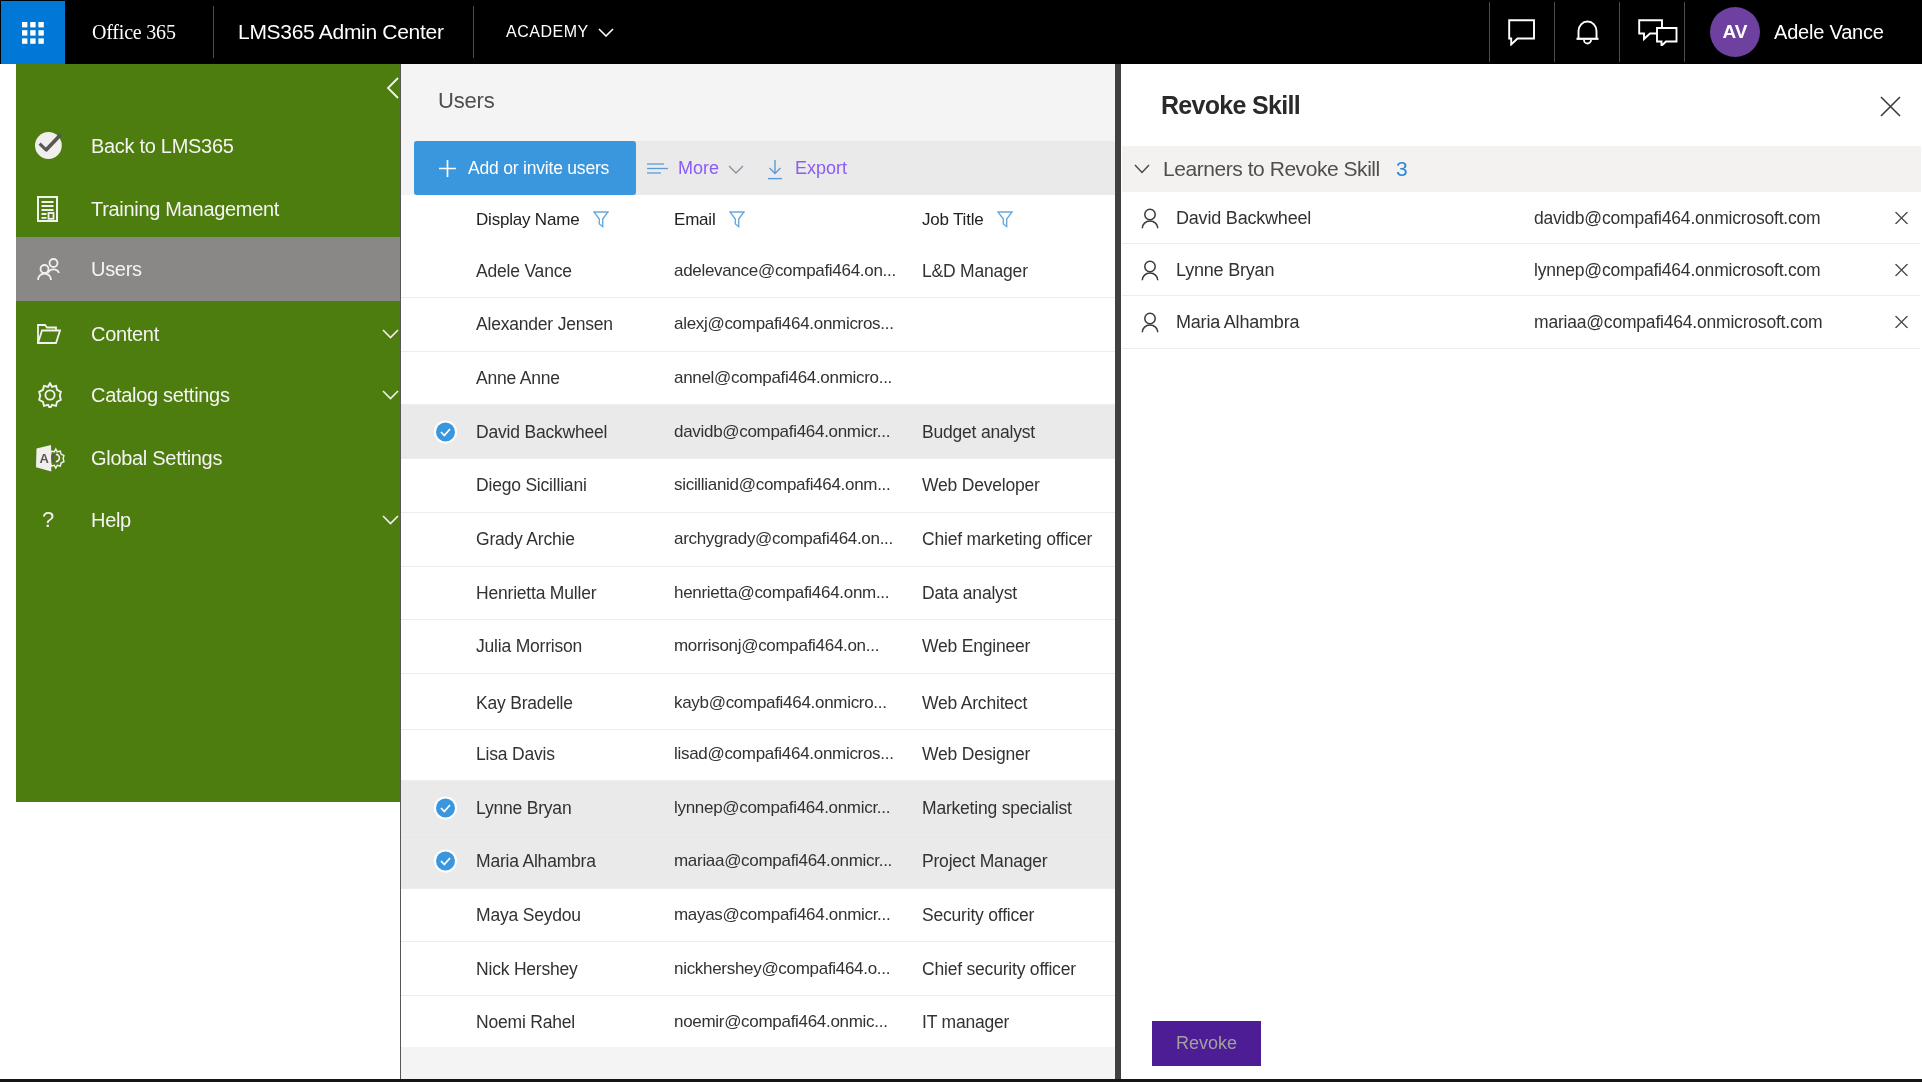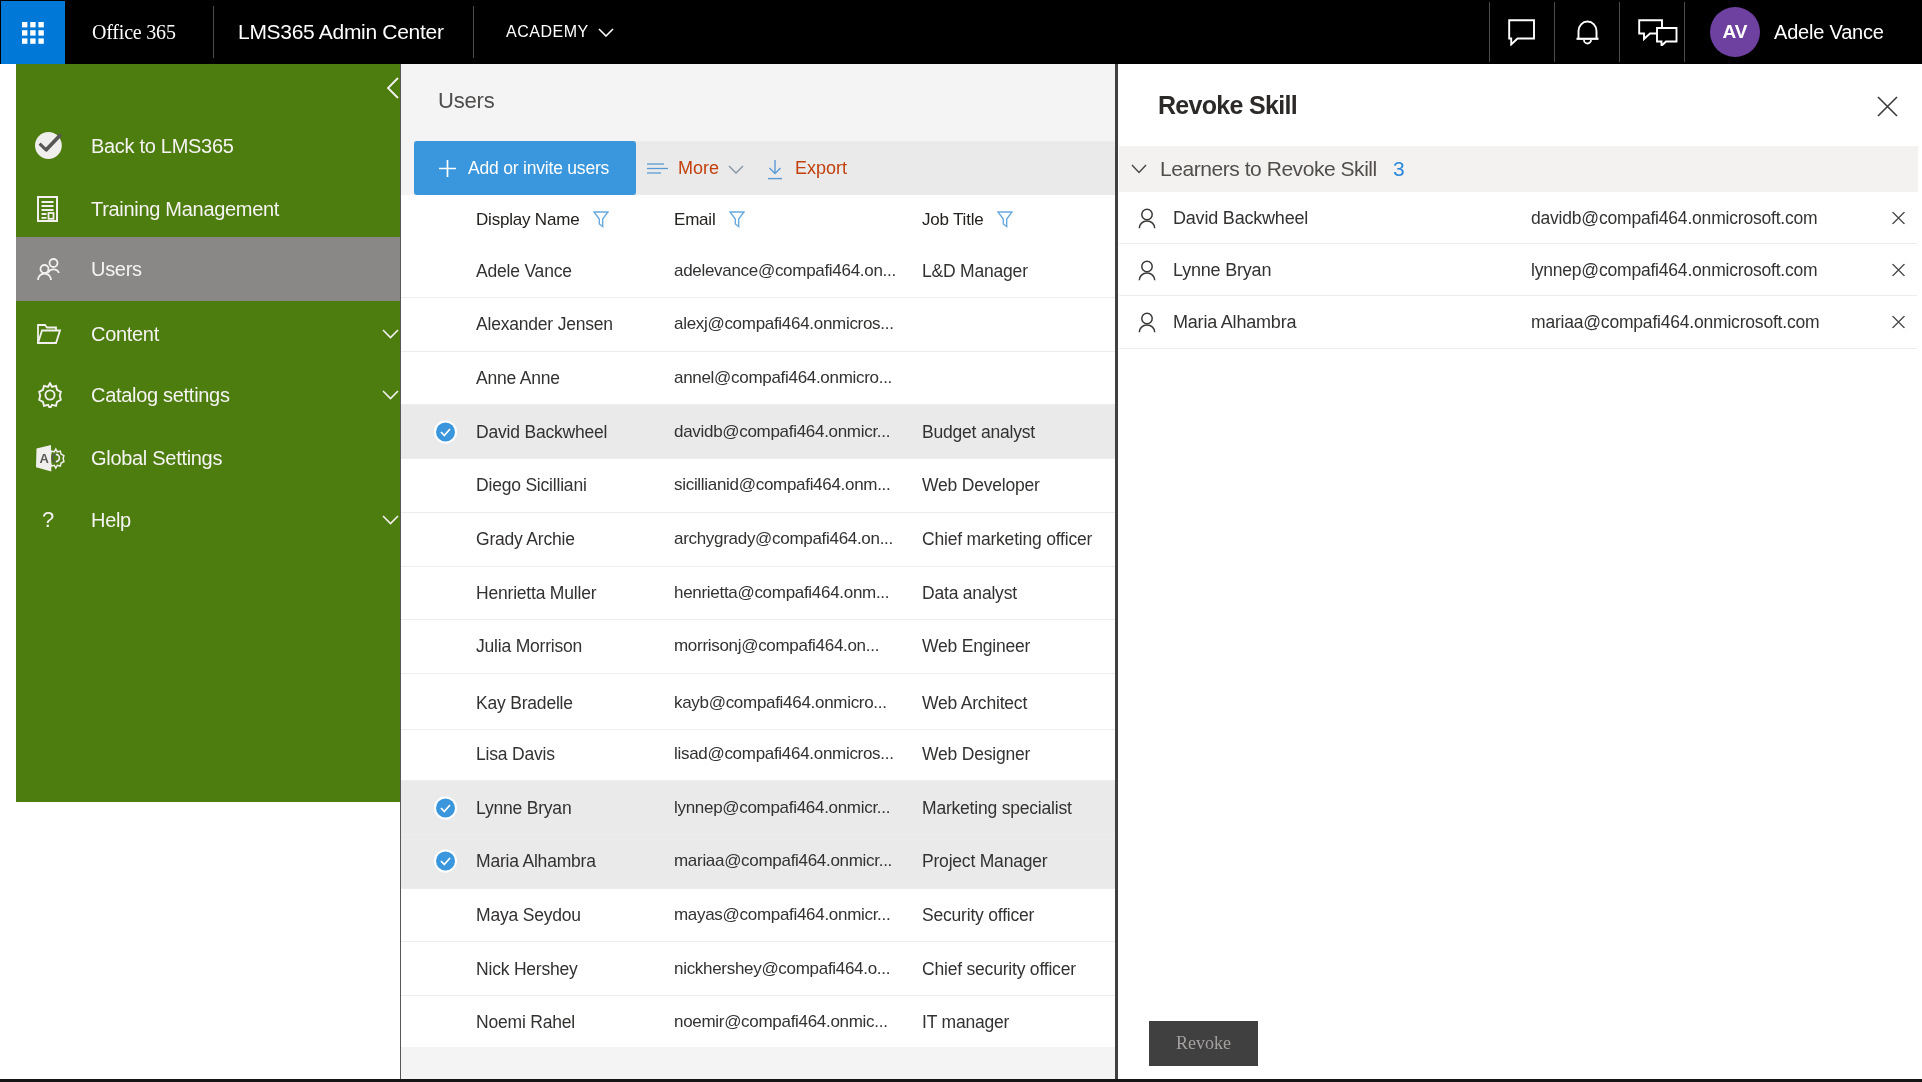--- a/index.html
+++ b/index.html
@@ -19,44 +19,44 @@
   .sb-item svg.ico { position:absolute; left:21px; top:50%; transform:translateY(-50%); }
   .sb-item svg.chev { position:absolute; left:366px; top:50%; transform:translateY(-50%); }
   .sb-sel { background:#8a8886; }
   
   #main { position:absolute; left:400px; top:64px; width:715px; height:1018px; background:#f4f4f4; border-left:1px solid #595756; }
   #pgtitle { position:absolute; left:37px; top:24px; font-size:22px; color:#4f4e4d; letter-spacing:-0.2px; }
   #toolbar { position:absolute; left:13px; top:77px; width:702px; height:54px; background:#eaeaea; }
   #addbtn { position:absolute; left:0; top:0; width:222px; height:54px; border-radius:3px; background:#3a96dd; color:#fff; font-size:18px; letter-spacing:-0.2px; }
   #addbtn span { position:absolute; left:54px; top:50%; transform:translateY(-50%); white-space:nowrap; font-size:17.5px; letter-spacing:-0.2px;text-align:center; }
   #addbtn svg { position:absolute; left:25px; top:19px; }
-  .tbar-txt { position:absolute; top:50%; transform:translateY(-50%); font-size:18px; color:#c2410c; }
+  .tbar-txt { position:absolute; top:50%; transform:translateY(-50%); font-size:18px; color:#8b5cf6; }
   
   #table { position:absolute; left:0px; top:131px; width:715px; height:852px; background:#fff; overflow:hidden; }
   .th { position:absolute; top:0; height:49px; line-height:49px; font-size:17px; letter-spacing:-0.2px; color:#24221f; white-space:nowrap; }
   .th svg { vertical-align:-3px; margin-left:9px; }
   .row { position:absolute; left:0; width:715px; height:54px; border-bottom:1px solid #ededed; font-size:17.5px; letter-spacing:-0.2px; color:#333231; }
   .row.sel { background:#eaeaea; }
   .cell { position:absolute; top:50%; transform:translateY(-50%); white-space:nowrap; }
   .c1 { left:75px; } .c2 { left:273px; font-size:17px; letter-spacing:-0.3px; } .c3 { left:521px; }
   .chk { position:absolute; left:35px; top:50%; transform:translateY(-50%); width:19px; height:19px; border-radius:50%; background:#3a96dd; box-shadow:0 0 0 2px #fff; }
   
-  #panel { position:absolute; left:1115px; top:64px; width:807px; height:1015px; background:#fff; border-left:3px solid #404040; }
+  #panel { position:absolute; left:1115px; top:64px; width:807px; height:1015px; background:#fff; border-left:6px solid #404040; }
   #ptitle { position:absolute; left:40px; top:27px; font-size:25px; font-weight:700; color:#2b2a29; letter-spacing:-0.7px; }
   #pclose { position:absolute; left:759px; top:32px; }
   #pband { position:absolute; left:1px; top:82px; width:799px; height:46px; background:#f3f2f1; }
   #pband .bandlbl { position:absolute; left:41px; top:50%; transform:translateY(-50%); font-size:21px; color:#514e4b; letter-spacing:-0.45px; white-space:nowrap; }
   #pband .bandnum { position:absolute; left:274px; top:50%; transform:translateY(-50%); font-size:21px; color:#2b88d8; }
   #pband svg { position:absolute; left:12px; top:50%; transform:translateY(-50%); }
   .prow { position:absolute; left:1px; width:798px; height:52px; border-bottom:1px solid #ededed; font-size:18px; letter-spacing:-0.2px; color:#333231; }
   .prow .nm { position:absolute; left:54px; top:50%; transform:translateY(-50%); }
   .prow .em { position:absolute; left:412px; top:50%; transform:translateY(-50%); font-size:17.5px; letter-spacing:-0.2px; }
   .prow svg.person { position:absolute; left:18px; top:50%; transform:translateY(-50%); }
   .prow svg.x { position:absolute; left:773px; top:50%; transform:translateY(-50%); }
-  #revoke { position:absolute; left:31px; top:957px; width:109px; height:45px; background:#404040; color:#a3a19f; font-size:18px; text-align:center; line-height:45px;font-family:Liberation Serif, serif; }
+  #revoke { position:absolute; left:31px; top:957px; width:109px; height:45px; background:#4c1d95; color:#a3a19f; font-size:18px; text-align:center; line-height:45px; }
   #btmline { position:absolute; left:0; top:1079px; width:1922px; height:3px; background:#151515; }
 </style>
 </head>
 <body>
 
 <div id="topbar">
   <div id="waffle">
     <svg width="22" height="22" viewBox="0 0 22 22">
       <g fill="#fff">
         <rect x="0" y="0" width="5.4" height="5.4"></rect>

